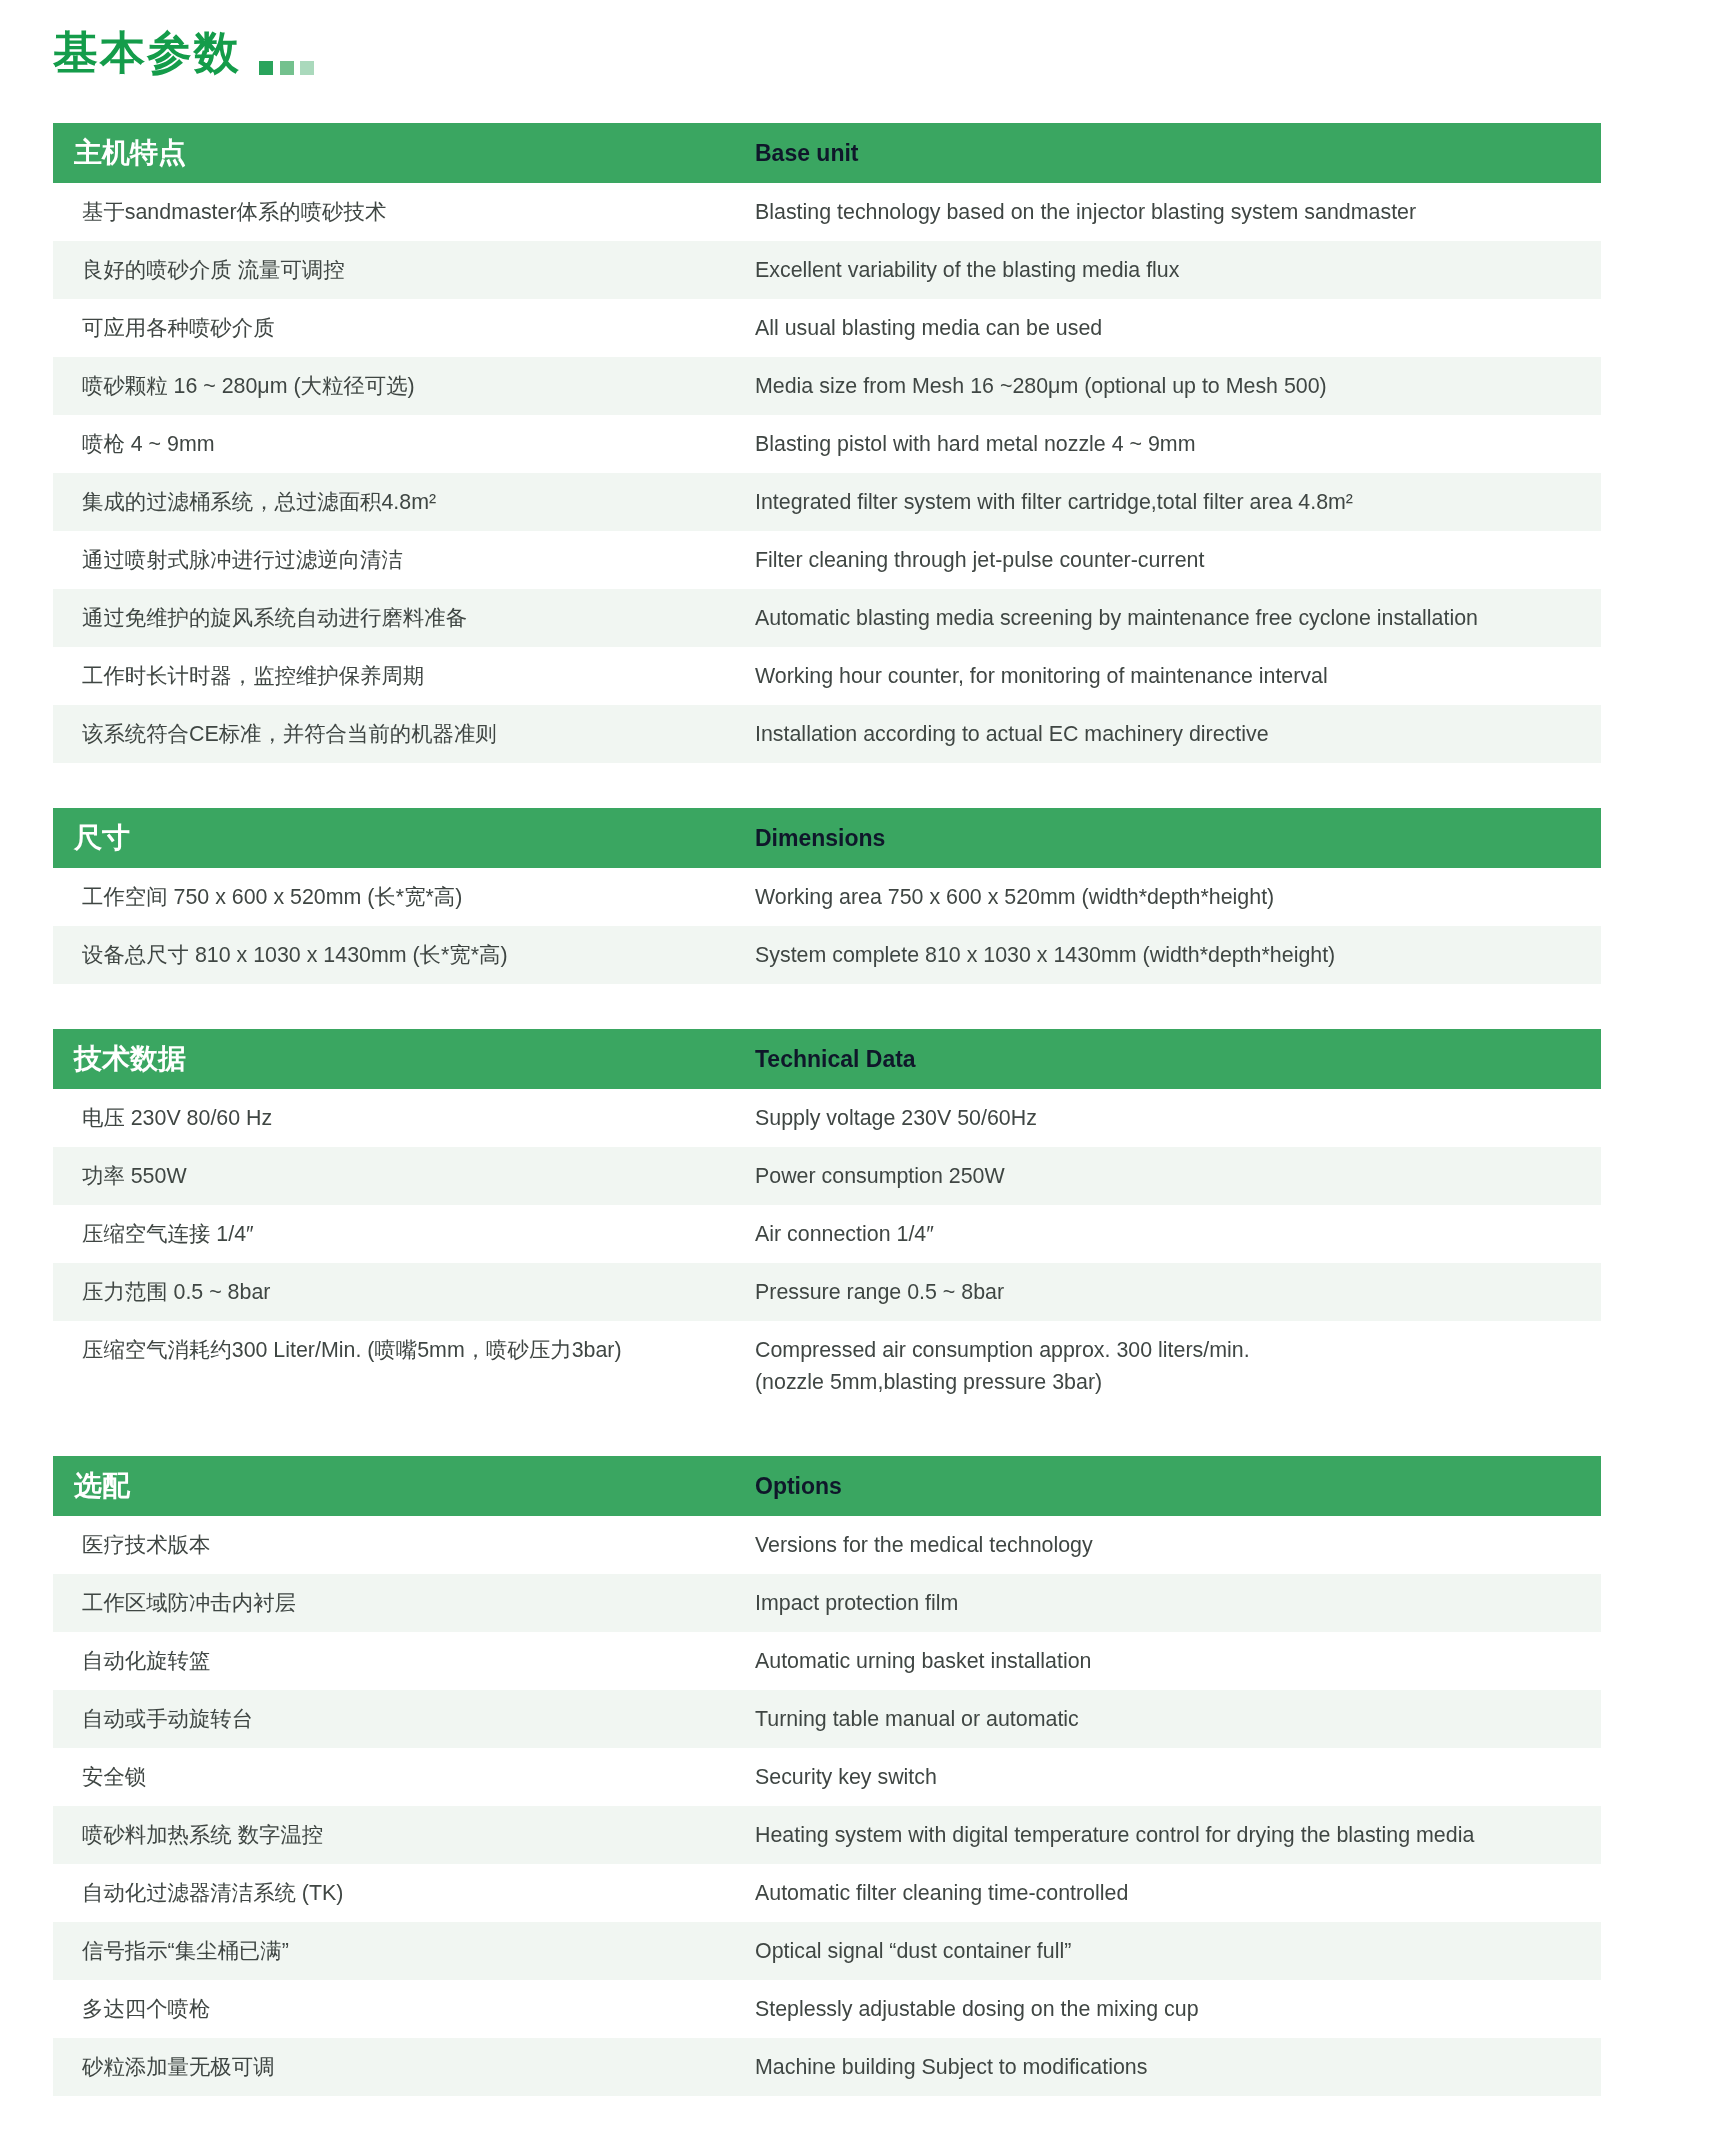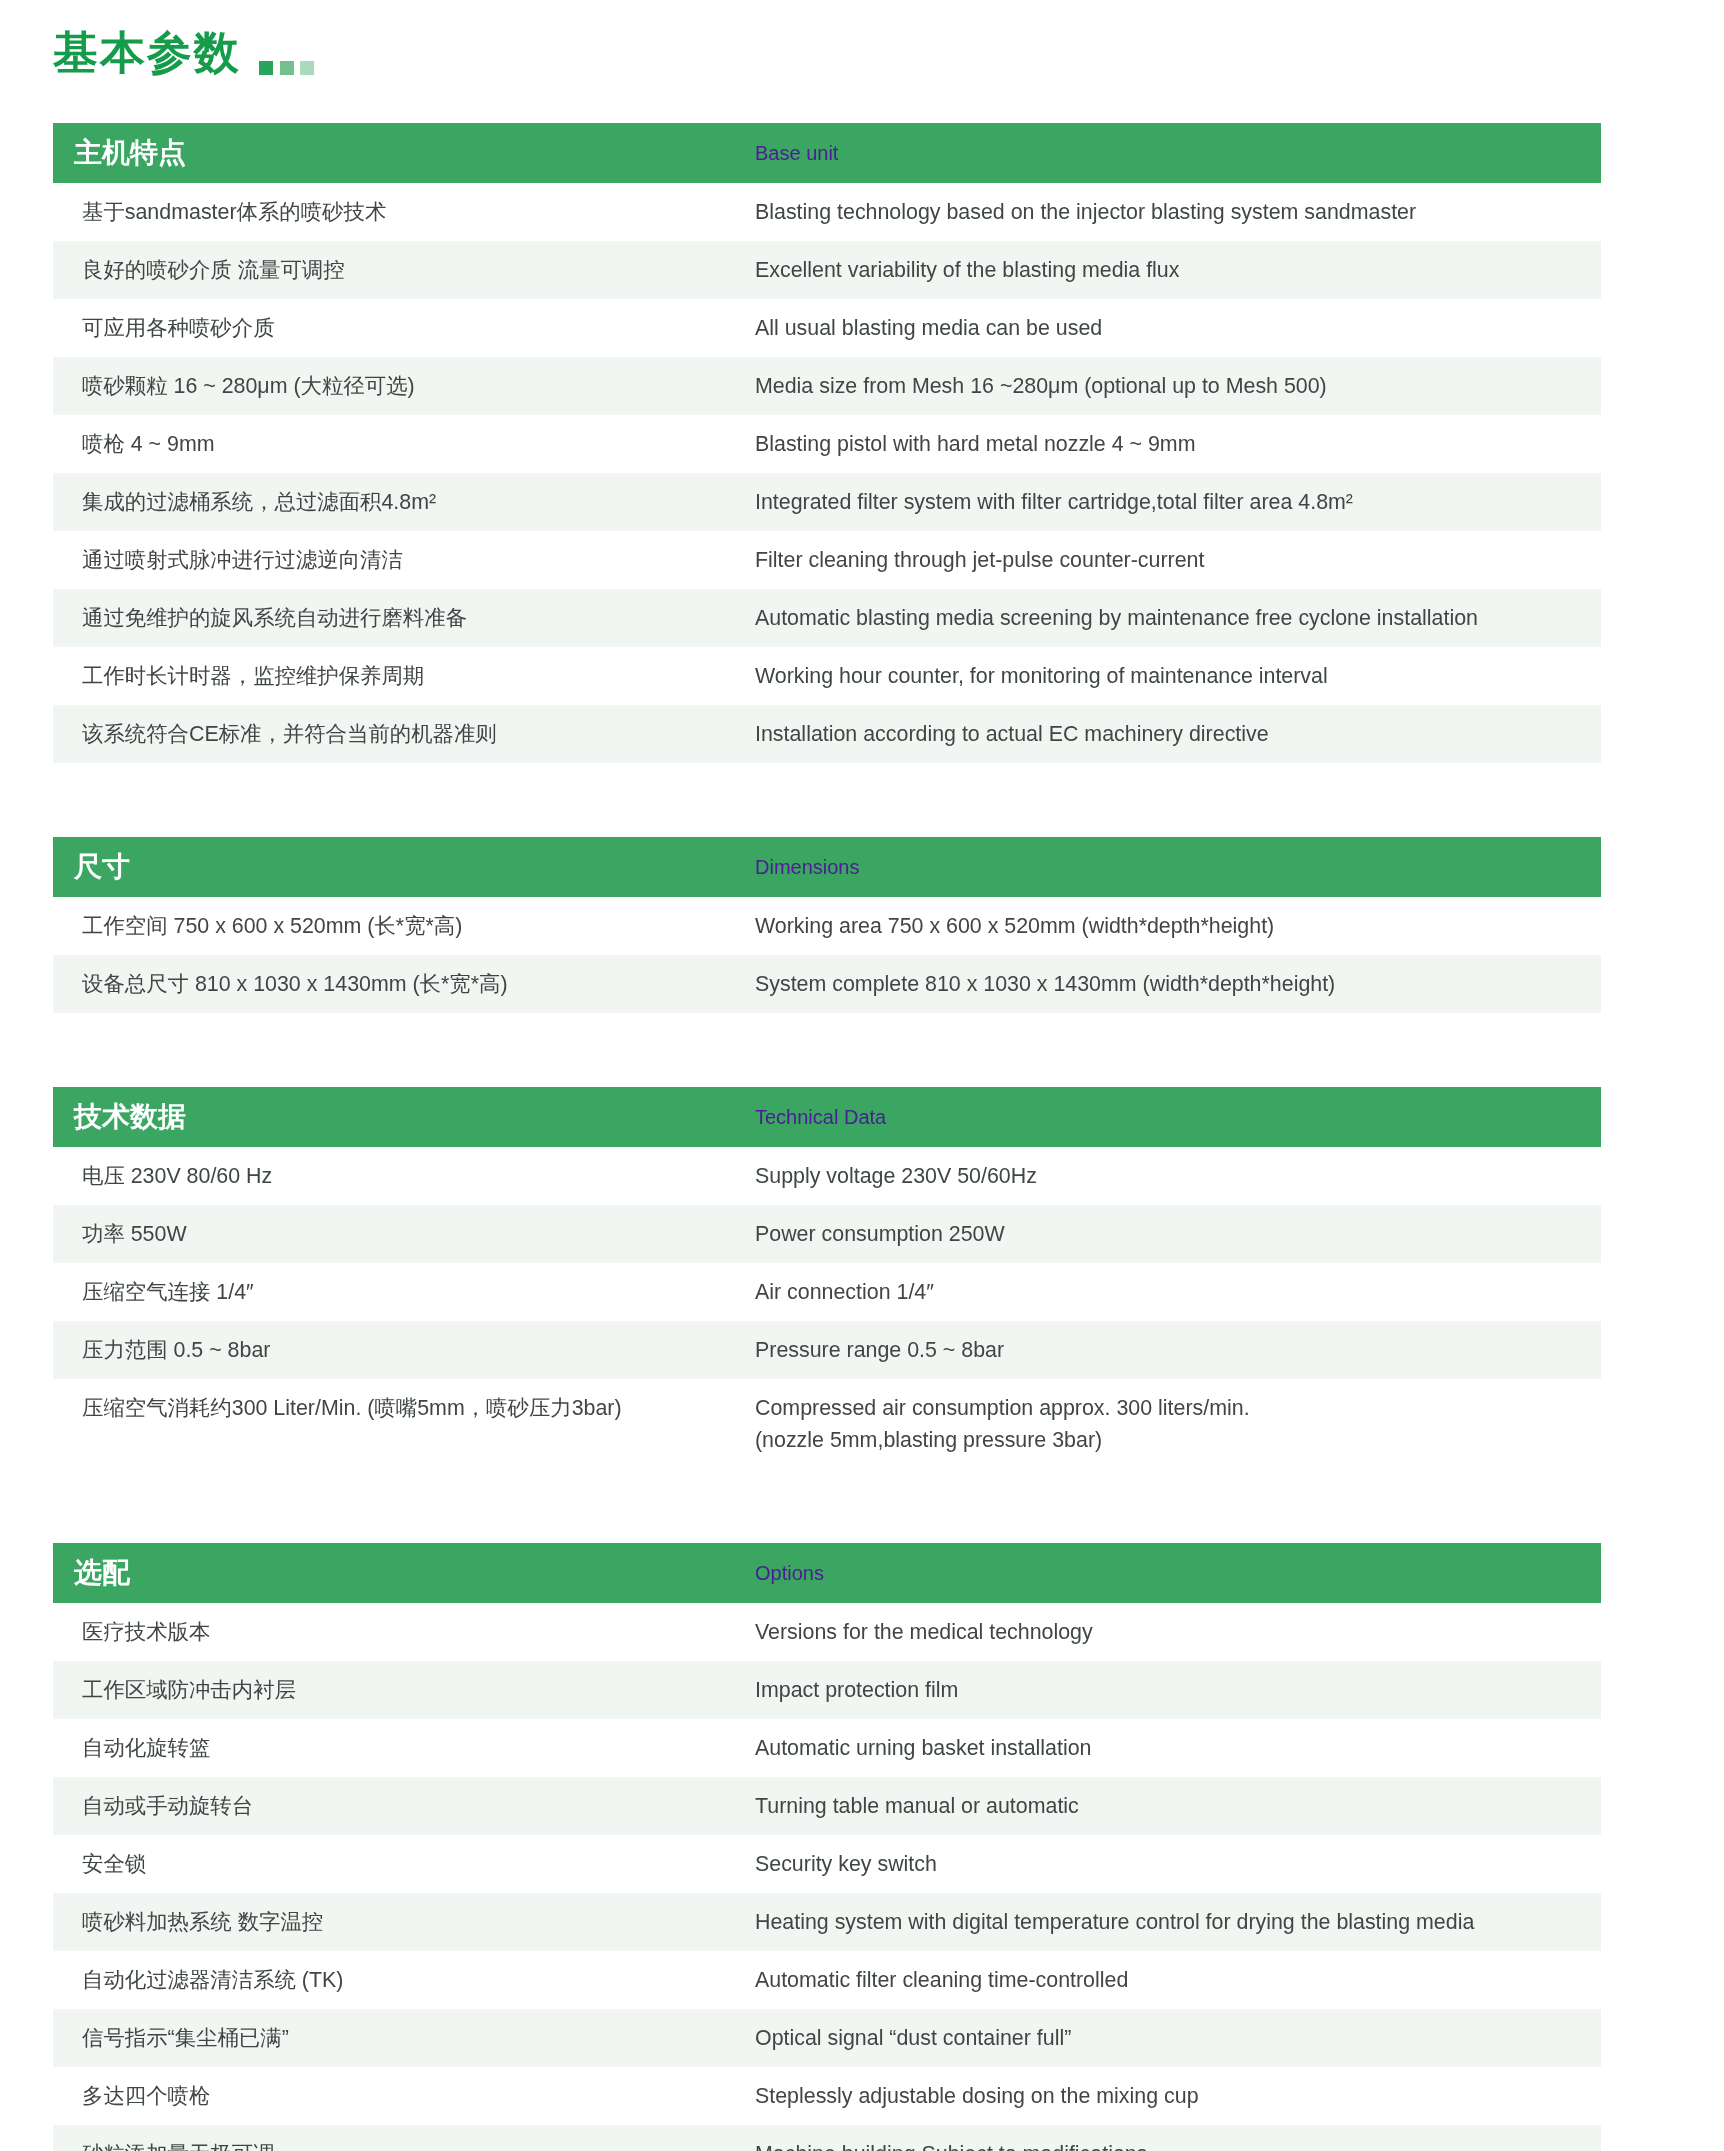--- a/index.html
+++ b/index.html
@@ -25,35 +25,35 @@
     margin: 0; line-height: 1;
   }
   .title-squares { display: flex; margin-left: 18.6px; margin-top: 9.3px; }
   .title-squares .sq { width: 14px; height: 14px; margin-right: 6.5px; }
   .sq1 { background: var(--sq1, #2aa45c); }
   .sq2 { background: var(--sq2, #74c18e); }
   .sq3 { background: var(--sq3, #aad9bc); }
 
   
   #sections { margin-left: 53px; width: 1548px; }
-  .spec-section { margin-top: 74px; }
+  .spec-section { margin-top: 45px; }
   .spec-section:first-child { margin-top: 48px; }
 
   .section-header {
     height: 60px;
     background: var(--header-bg, #3aa661);
     display: flex; align-items: center;
   }
   .hdr-zh {
     width: 702px; box-sizing: border-box; padding-left: 21px;
     font-size: 28px; font-weight: bold; color: #ffffff;
     flex-shrink: 0;
   }
   .hdr-en {
-    font-size: 20px; font-weight: normal; color: #4c1d95;
+    font-size: 23px; font-weight: bold; color: #0f172a;
   }
 
   .spec-row {
     display: flex; align-items: flex-start;
     min-height: 58px; box-sizing: border-box;
     padding: 13px 0;
     font-size: 21.4px; line-height: 32px;
   }
   .rows .spec-row:nth-child(even) { background: var(--row-alt, #f1f6f2); }
   .cell-zh {

